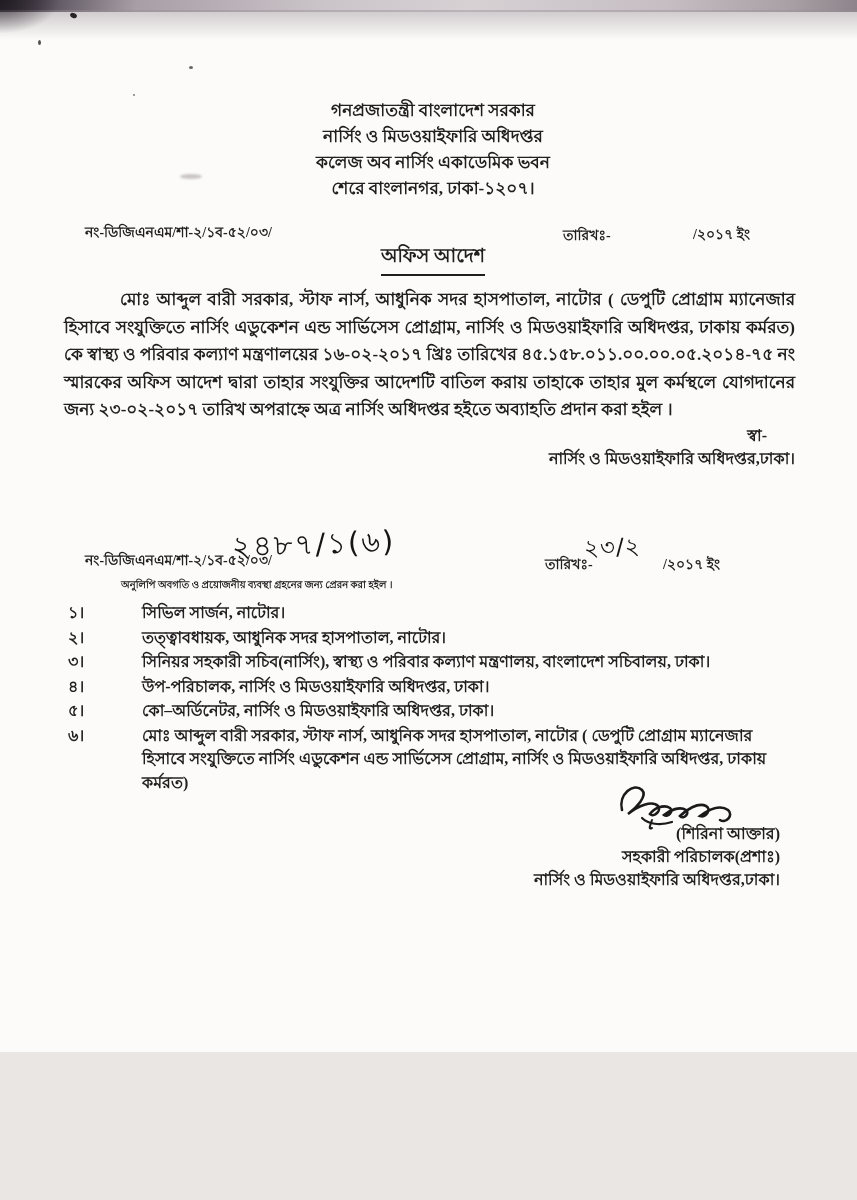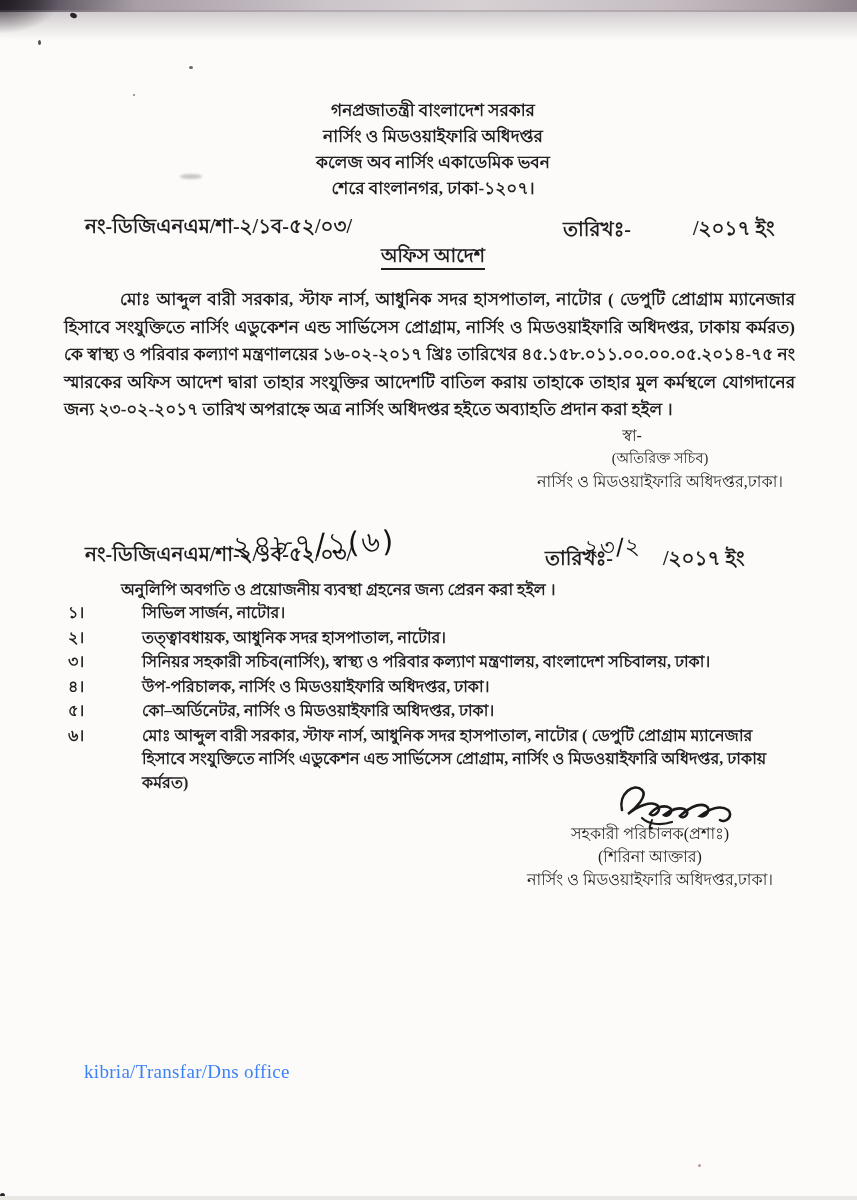--- a/index.html
+++ b/index.html
@@ -1,18 +1,18 @@
 <!DOCTYPE html>
 <html><head>
 <meta charset="utf-8">
 <style>
   html,body{margin:0;padding:0;background:#e9e6e4;}
   .page{
     position:relative;
-    width:857px;height:1196px;
+    width:857px;height:1052px;
     background:#fcfbf9;
     overflow:hidden;
     font-family:"Liberation Serif","DejaVu Sans",serif;
     color:#211e20;
   }
   
   .top-edge{
     position:absolute;top:0;left:0;width:857px;height:12px;
     background:linear-gradient(100deg,#2c2730 0%,#5d5560 6%,#a89fa6 16%,#cbc4c9 38%,#d7d1d4 55%,#c5bdc2 78%,#a9a0a6 92%,#8d848b 100%);
   }
@@ -23,40 +23,40 @@
   .corner-shadow{
     position:absolute;top:0;left:0;width:60px;height:34px;
     background:radial-gradient(ellipse at 0 0,rgba(30,24,32,0.8),rgba(30,24,32,0) 70%);
   }
   .speck{position:absolute;background:#2a2428;border-radius:50%;}
   .smudge{position:absolute;background:#9a8f94;border-radius:50%;opacity:.5;filter:blur(1px);}
 
   .txt{position:absolute;white-space:nowrap;}
 
   .header-block{position:absolute;top:98px;left:0;width:866px;text-align:center;font-size:17px;font-weight:700;line-height:26px;}
-  .ref-memo{font-size:20px;font-weight:700;}
+  .ref-memo{font-size:14px;font-weight:700;margin-top:10px;}
   .doc-title{
     position:absolute;top:241px;left:0;width:866px;text-align:center;
     font-size:19px;font-weight:700;
   }
-  .doc-title span{border-bottom:2px solid #211e20;padding-bottom:2px;}
+  .doc-title span{border-bottom:2px solid #211e20;padding-bottom:8px;}
   .body-par{
     position:absolute;left:64px;top:286px;width:731px;
     font-size:17px;font-weight:600;line-height:27.5px;
     text-align:justify;text-indent:56px;white-space:normal;
   }
-  .sig-block{position:absolute;text-align:center;font-size:16px;font-weight:400;line-height:23px;}
+  .sig-block{position:absolute;text-align:right;font-size:16px;font-weight:700;line-height:23px;}
   .sig-rank{font-size:14.5px;}
   .handwrite{
     position:absolute;font-family:"DejaVu Sans",sans-serif;font-weight:400;color:#151314;
     transform:rotate(-2deg);letter-spacing:2px;
   }
   .hw-no{font-size:29px;top:521px;left:232px;}
   .hw-date{font-size:23px;top:529px;left:584px;letter-spacing:1px;}
-  .copy-line{position:absolute;left:121px;top:577px;font-size:16px;font-weight:600;}
+  .copy-line{position:absolute;left:121px;top:577px;font-size:10px;font-weight:600;}
   .recipients{position:absolute;left:68px;top:601px;width:722px;font-size:16px;font-weight:600;line-height:23.5px;}
   .recipient-row{display:flex;align-items:flex-start;margin-bottom:1px;}
   .recipient-no{width:47px;flex:0 0 47px;}
   .recipient-text{flex:1;white-space:normal;margin-left:27px;}
   .footer-note{position:absolute;left:84px;top:1061px;font-size:19px;color:#3b82f6;font-family:"Liberation Serif",serif;letter-spacing:.3px;}
   .sign-svg{position:absolute;left:608px;top:780px;}
 </style>
 </head>
 <body>
 
@@ -83,21 +83,20 @@
   <div class="txt ref-memo" style="left:85px;top:211px;">নং-ডিজিএনএম/শা-২/১ব-৫২/০৩/</div>
   <div class="txt ref-memo" style="left:563px;top:214px;">তারিখঃ-</div>
   <div class="txt ref-memo" style="left:693px;top:213px;">/২০১৭ ইং</div>
 
   <div class="doc-title"><span>অফিস আদেশ</span></div>
 
   <div class="body-par txt">মোঃ আব্দুল বারী সরকার, স্টাফ নার্স, আধুনিক সদর হাসপাতাল, নাটোর ( ডেপুটি প্রোগ্রাম ম্যানেজার হিসাবে সংযুক্তিতে নার্সিং এডুকেশন এন্ড সার্ভিসেস প্রোগ্রাম, নার্সিং ও মিডওয়াইফারি অধিদপ্তর, ঢাকায় কর্মরত) কে স্বাস্থ্য ও পরিবার কল্যাণ মন্ত্রণালয়ের ১৬-০২-২০১৭ খ্রিঃ তারিখের ৪৫.১৫৮.০১১.০০.০০.০৫.২০১৪-৭৫ নং স্মারকের অফিস আদেশ দ্বারা তাহার সংযুক্তির আদেশটি বাতিল করায় তাহাকে তাহার মুল কর্মস্থলে যোগদানের জন্য ২৩-০২-২০১৭ তারিখ অপরাহ্নে  অত্র নার্সিং অধিদপ্তর হইতে অব্যাহতি প্রদান করা হইল ।</div>
 
   <div class="sig-block" style="left:525px;top:424px;width:270px;">
     <div style="transform:translateX(-28px);">স্বা-</div>
-    <div class="sig-rank">(অতিরিক্ত সচিব)</div>
     <div>নার্সিং ও মিডওয়াইফারি অধিদপ্তর,ঢাকা।</div>
   </div>
 
   <div class="txt ref-memo" style="left:85px;top:539px;">নং-ডিজিএনএম/শা-২/১ব-৫২/০৩/</div>
   <div class="handwrite hw-no txt">২৪৮৭/১(৬)</div>
   <div class="txt ref-memo" style="left:545px;top:543px;">তারিখঃ-</div>
   <div class="handwrite hw-date txt">২৩/২</div>
   <div class="txt ref-memo" style="left:663px;top:543px;">/২০১৭ ইং</div>
 
   <div class="copy-line txt">অনুলিপি অবগতি ও প্রয়োজনীয় ব্যবস্থা গ্রহনের জন্য প্রেরন করা হইল  ।</div>
@@ -128,20 +127,20 @@
       <div class="recipient-text">মোঃ আব্দুল বারী সরকার, স্টাফ নার্স, আধুনিক সদর হাসপাতাল, নাটোর ( ডেপুটি প্রোগ্রাম ম্যানেজার হিসাবে সংযুক্তিতে নার্সিং এডুকেশন এন্ড সার্ভিসেস প্রোগ্রাম, নার্সিং ও মিডওয়াইফারি অধিদপ্তর, ঢাকায় কর্মরত)</div>
     </div>
   </div>
 
   <svg class="sign-svg" width="140" height="52" viewBox="0 0 140 52">
     <path d="M14 30 C 10 14, 26 2, 34 10 C 40 16, 28 28, 20 34 C 30 26, 44 20, 50 26 C 54 30, 46 38, 42 34 C 46 28, 56 24, 62 28 C 66 31, 60 38, 56 35 C 62 30, 72 26, 78 30 C 82 33, 76 40, 72 36 C 78 30, 90 22, 98 26 C 104 29, 98 38, 92 36 C 100 30, 112 24, 120 30 C 126 35, 118 44, 112 40" fill="none" stroke="#1b191a" stroke-width="2.6" stroke-linecap="round"></path>
     <path d="M34 38 C 40 44, 52 46, 64 42" fill="none" stroke="#1b191a" stroke-width="2.2" stroke-linecap="round"></path>
     <path d="M44 40 C 42 46, 40 50, 44 48" fill="none" stroke="#1b191a" stroke-width="2" stroke-linecap="round"></path>
   </svg>
   <div class="sig-block" style="left:520px;top:822px;width:260px;">
+    <div>(শিরিনা আক্তার)</div>
     <div>সহকারী পরিচালক(প্রশাঃ)</div>
-    <div>(শিরিনা আক্তার)</div>
     <div>নার্সিং ও মিডওয়াইফারি অধিদপ্তর,ঢাকা।</div>
   </div>
 
   <div class="footer-note txt">kibria/Transfar/Dns office</div>
 
 </div>
 
 </body></html>

